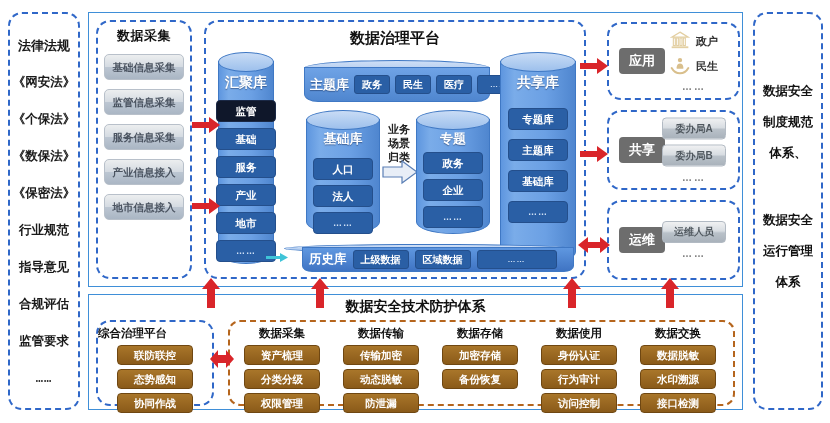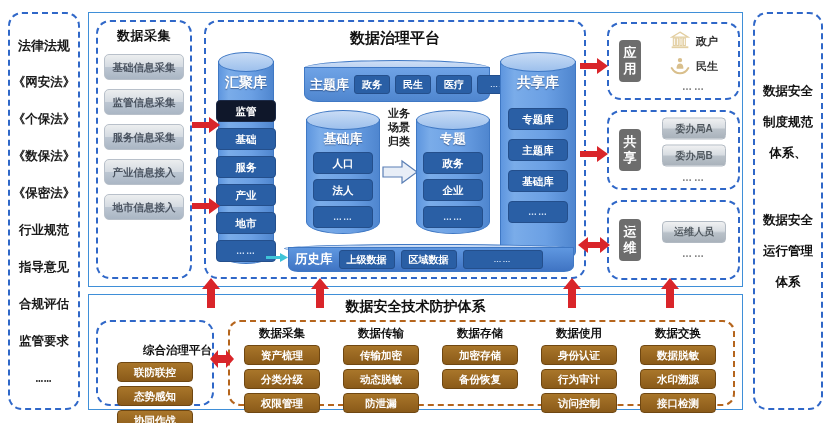--- a/index.html
+++ b/index.html
@@ -141,59 +141,59 @@
   .sbox{
     height:17px;line-height:17px;padding:0 7px;border-radius:3px;
     background:#2a5fa5;border:1px solid #244f8c;
     color:#fff;font-size:10px;font-weight:bold;white-space:nowrap;
   }
   .sbox.dots{letter-spacing:1px;font-size:8px;color:#cfe0f5;padding:0 12px;}
 
   
   #jichu{left:100px;top:88px;width:74px;height:124px;}
   #jichu .lbl{top:20px;font-size:13px;}
-  #jichu .items{top:42px;gap:5px;}
+  #jichu .items{top:48px;gap:5px;}
   #zhuanti{left:210px;top:88px;width:74px;height:124px;}
   #zhuanti .lbl{top:20px;font-size:13px;}
   #zhuanti .items{top:42px;gap:5px;}
 
   .midtxt{
-    position:absolute;left:176px;top:84px;width:34px;
+    position:absolute;left:176px;top:100px;width:34px;
     text-align:center;font-size:11px;font-weight:bold;color:#222;
     line-height:14px;
   }
   #bigarrow{position:absolute;left:176px;top:137px;width:36px;height:26px;}
 
   
   #history{
     position:absolute;left:78px;top:222px;width:290px;height:26px;
   }
   #history .toph{
     position:absolute;left:0;right:0;top:0;height:7px;
     background:linear-gradient(180deg,#cfdff6,#a6c5ee);
     border:1px solid #3f78c4;border-radius:50%/50%;
   }
   #history .barh{
-    position:absolute;left:4px;right:0;top:3px;height:23px;
+    position:absolute;left:18px;right:0;top:3px;height:23px;
     background:linear-gradient(180deg,#5f97e0,#3f74c3);
     border:1px solid #3f78c4;border-radius:0 0 10px 10px/0 0 6px 6px;
     display:flex;align-items:center;gap:6px;padding:0 6px;
   }
   #history .hl{color:#fff;font-weight:bold;font-size:12.5px;white-space:nowrap;}
   #cyanarrow{position:absolute;left:60px;top:231px;width:22px;height:9px;}
 
   
   .rpanel{width:133px;}
   #p-app{left:607px;top:22px;height:78px;}
   #p-share{left:607px;top:110px;height:80px;}
   #p-ops{left:607px;top:200px;height:80px;}
   .rpanel .inner{position:relative;width:100%;height:100%;}
   .vtag{
     position:absolute;left:10px;top:50%;transform:translateY(-50%);
-    width:22px;padding:5px 0;
+    width:46px;padding:5px 0;
     background:#6d6d6d;border-radius:4px;
     color:#fff;font-size:13px;font-weight:bold;text-align:center;
     line-height:16px;
   }
   .rlist{
     position:absolute;left:46px;right:5px;top:50%;transform:translateY(-50%);
     display:flex;flex-direction:column;align-items:center;gap:5px;
   }
   .rlist .gbox2{
     width:62px;height:20px;line-height:20px;text-align:center;
@@ -232,22 +232,22 @@
   }
   .seccol .cells{display:flex;flex-direction:column;align-items:center;gap:4px;}
   .obox{
     width:74px;height:18px;line-height:18px;text-align:center;
     border-radius:4px;
     background:linear-gradient(180deg,#a9762a 0%,#8a5a19 100%);
     border:1px solid #6f4712;
     color:#fff;font-size:10.5px;font-weight:bold;white-space:nowrap;
   }
   #platbox .h{
-    text-align:right;font-size:11.5px;font-weight:bold;color:#111;
-    margin-top:21px;margin-bottom:4px;
+    text-align:left;font-size:11.5px;font-weight:bold;color:#111;
+    margin-top:4px;margin-bottom:4px;
   }
   #platbox .cells{display:flex;flex-direction:column;align-items:center;gap:4px;}
 
   
   .arrow{position:absolute;}
 </style>
 </head>
 <body>
 
 <div id="root">

